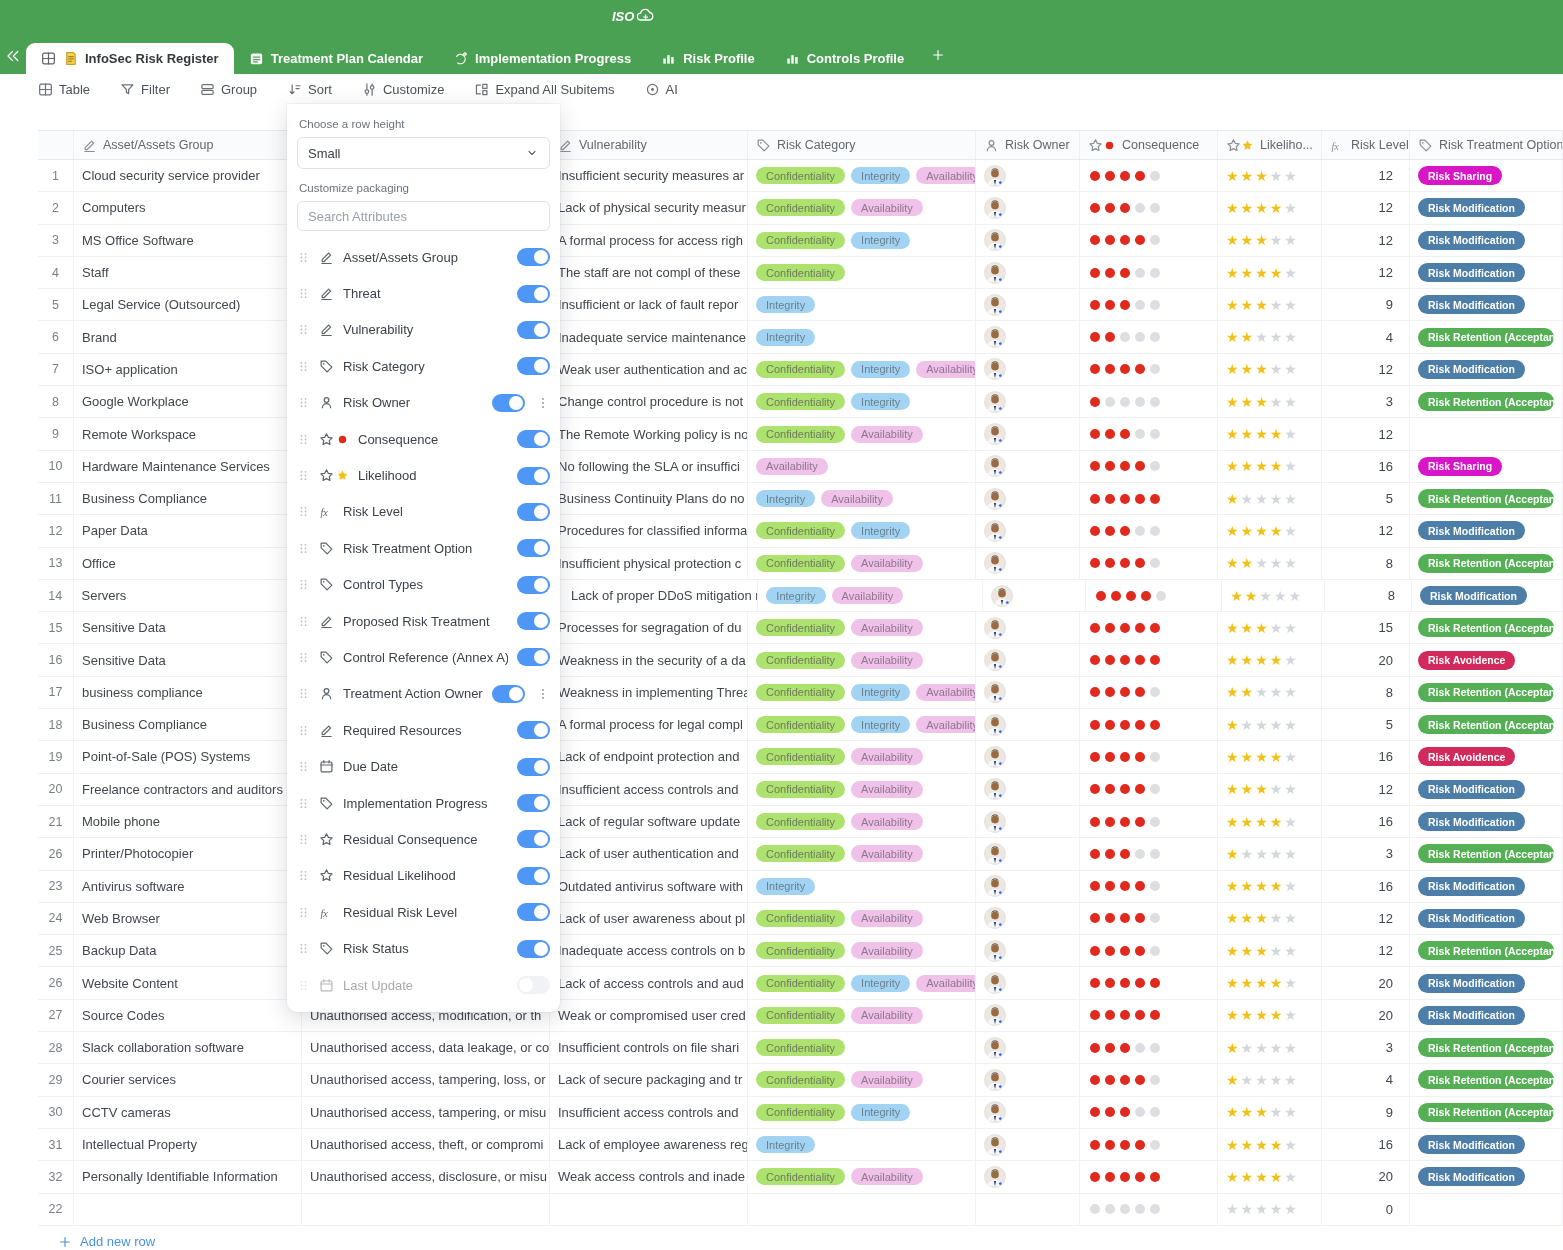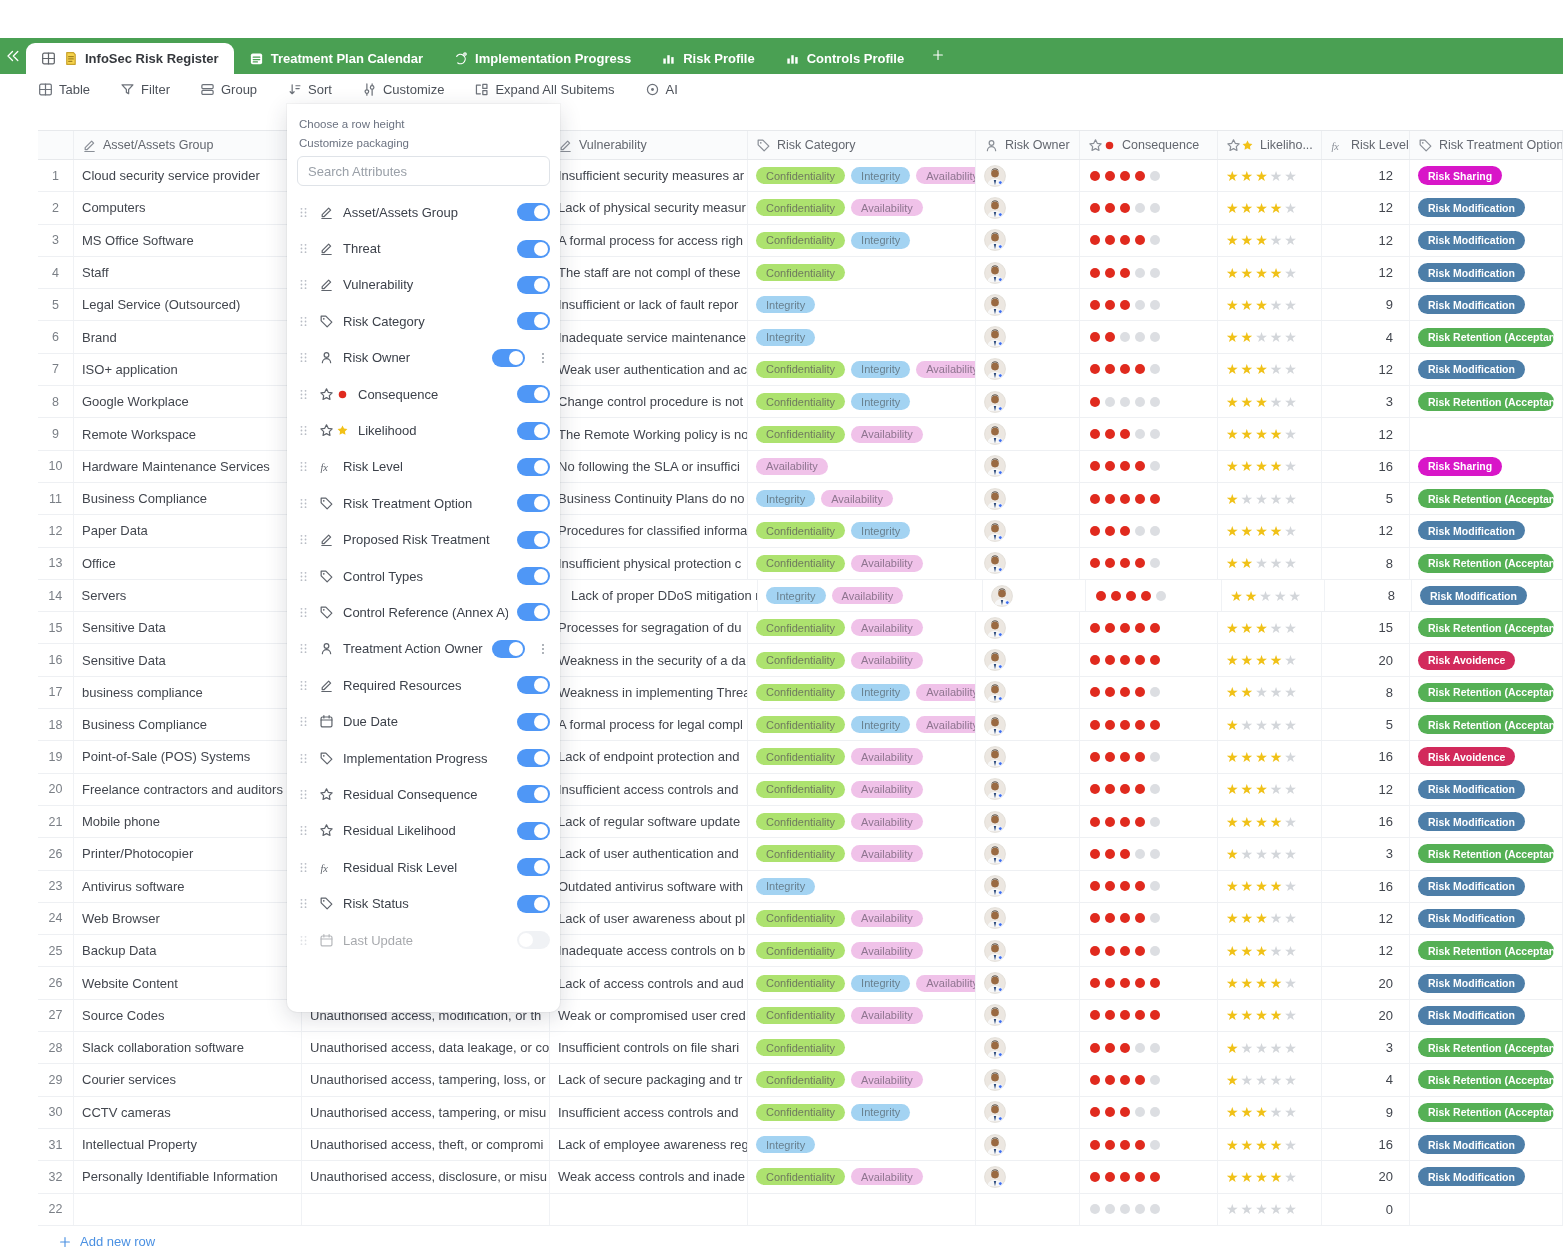--- a/index.html
+++ b/index.html
@@ -49,20 +49,32 @@
   .toggle .knob{position:absolute;top:2px;right:2px;width:14px;height:14px;border-radius:50%;background:#fff;}
   .toggle.off{background:#dfe3e9;}
   .toggle.off .knob{right:auto;left:2px;}
   
   .addrow{position:absolute;left:58px;top:1234px;display:flex;align-items:center;gap:8px;color:#4a90e2;font-size:13px;cursor:pointer;}
 </style>
 </head>
 <body>
 
 <div id="app">
+  <div class="topbar">
+    <div class="logo">
+      <span>ISO</span>
+      <span class="icon">
+          <svg width="20" height="16" viewBox="0 0 20 16" fill="none" stroke="#ffffff" stroke-width="1.3" stroke-linecap="round" stroke-linejoin="round">
+            <path d="M5 12a3.4 3.4 0 0 1-.3-6.8 4.6 4.6 0 0 1 8.9-.7A3.8 3.8 0 0 1 13.6 12z"></path>
+            <line x1="9.6" y1="7.2" x2="9.6" y2="11"></line>
+            <line x1="7.7" y1="9.1" x2="11.5" y2="9.1"></line>
+          </svg>
+        </span>
+    </div>
+  </div>
 
   <div class="tabbar">
     <div class="collapse">
         <span class="icon">
           <svg width="16" height="16" viewBox="0 0 16 16" fill="none" stroke="currentColor" stroke-width="1.3" stroke-linecap="round" stroke-linejoin="round">
             <path d="M7.5 3.5 3 8l4.5 4.5M12.8 3.5 8.3 8l4.5 4.5"></path>
           </svg>
         </span>
       </div>
     <div id="tabs" style="display:flex;align-items:flex-end;">
@@ -1682,20 +1694,28 @@
             <span class="star"><span style="color: rgb(211, 214, 218);">★</span><span style="color: rgb(211, 214, 218);">★</span><span style="color: rgb(211, 214, 218);">★</span><span style="color: rgb(211, 214, 218);">★</span><span style="color: rgb(211, 214, 218);">★</span></span>
           </div>
           <div class="cell level" style="width: 88px;">0</div>
           <div class="cell" style="width: 153px;"></div>
         </div>
       </div>
   </div>
 
   <div class="panel">
     <div class="plabel">Choose a row height</div>
+    <div class="pselect">
+      <span>Small</span>
+      <span class="icon">
+          <svg width="14" height="14" viewBox="0 0 16 16" fill="none" stroke="currentColor" stroke-width="1.3" stroke-linecap="round" stroke-linejoin="round">
+            <path d="M4.5 6.2 8 9.7l3.5-3.5"></path>
+          </svg>
+        </span>
+    </div>
     <div class="plabel">Customize packaging</div>
     <input class="psearch" type="text" placeholder="Search Attributes" style="">
     <div id="attrlist">
         <div class="attr">
           <span class="icon drag">
             <svg width="13" height="13" viewBox="0 0 16 16" fill="none" stroke="currentColor" stroke-width="1.3" stroke-linecap="round" stroke-linejoin="round">
               <g fill="currentColor" stroke="none">
                 <circle cx="5.5" cy="3.5" r="1.1"></circle>
                 <circle cx="10.5" cy="3.5" r="1.1"></circle>
                 <circle cx="5.5" cy="8" r="1.1"></circle>
@@ -1928,49 +1948,49 @@
                 <circle cx="10.5" cy="3.5" r="1.1"></circle>
                 <circle cx="5.5" cy="8" r="1.1"></circle>
                 <circle cx="10.5" cy="8" r="1.1"></circle>
                 <circle cx="5.5" cy="12.5" r="1.1"></circle>
                 <circle cx="10.5" cy="12.5" r="1.1"></circle>
               </g>
             </svg>
           </span>
           <span class="aicon">
             <svg width="15" height="15" viewBox="0 0 16 16" fill="none" stroke="currentColor" stroke-width="1.3" stroke-linecap="round" stroke-linejoin="round">
-              <path d="M3.4 10.2 10.3 3.3l2.1 2.1-6.9 6.9H3.4z"></path>
-              <line x1="3" y1="14.4" x2="13" y2="14.4"></line>
-            </svg>
-          </span>
-          <span class="alabel">Proposed Risk Treatment</span>
+              <path d="M2.3 2.3h5L13.7 8.7 8.7 13.7 2.3 7.3z"></path>
+              <circle cx="5.1" cy="5.1" r=".9" fill="currentColor" stroke="none"></circle>
+            </svg>
+          </span>
+          <span class="alabel">Control Types</span>
           <span class="toggle">
             <span class="knob"></span>
           </span>
         </div>
         <div class="attr">
           <span class="icon drag">
             <svg width="13" height="13" viewBox="0 0 16 16" fill="none" stroke="currentColor" stroke-width="1.3" stroke-linecap="round" stroke-linejoin="round">
               <g fill="currentColor" stroke="none">
                 <circle cx="5.5" cy="3.5" r="1.1"></circle>
                 <circle cx="10.5" cy="3.5" r="1.1"></circle>
                 <circle cx="5.5" cy="8" r="1.1"></circle>
                 <circle cx="10.5" cy="8" r="1.1"></circle>
                 <circle cx="5.5" cy="12.5" r="1.1"></circle>
                 <circle cx="10.5" cy="12.5" r="1.1"></circle>
               </g>
             </svg>
           </span>
           <span class="aicon">
             <svg width="15" height="15" viewBox="0 0 16 16" fill="none" stroke="currentColor" stroke-width="1.3" stroke-linecap="round" stroke-linejoin="round">
-              <path d="M2.3 2.3h5L13.7 8.7 8.7 13.7 2.3 7.3z"></path>
-              <circle cx="5.1" cy="5.1" r=".9" fill="currentColor" stroke="none"></circle>
-            </svg>
-          </span>
-          <span class="alabel">Control Types</span>
+              <path d="M3.4 10.2 10.3 3.3l2.1 2.1-6.9 6.9H3.4z"></path>
+              <line x1="3" y1="14.4" x2="13" y2="14.4"></line>
+            </svg>
+          </span>
+          <span class="alabel">Proposed Risk Treatment</span>
           <span class="toggle">
             <span class="knob"></span>
           </span>
         </div>
         <div class="attr">
           <span class="icon drag">
             <svg width="13" height="13" viewBox="0 0 16 16" fill="none" stroke="currentColor" stroke-width="1.3" stroke-linecap="round" stroke-linejoin="round">
               <g fill="currentColor" stroke="none">
                 <circle cx="5.5" cy="3.5" r="1.1"></circle>
                 <circle cx="10.5" cy="3.5" r="1.1"></circle>

